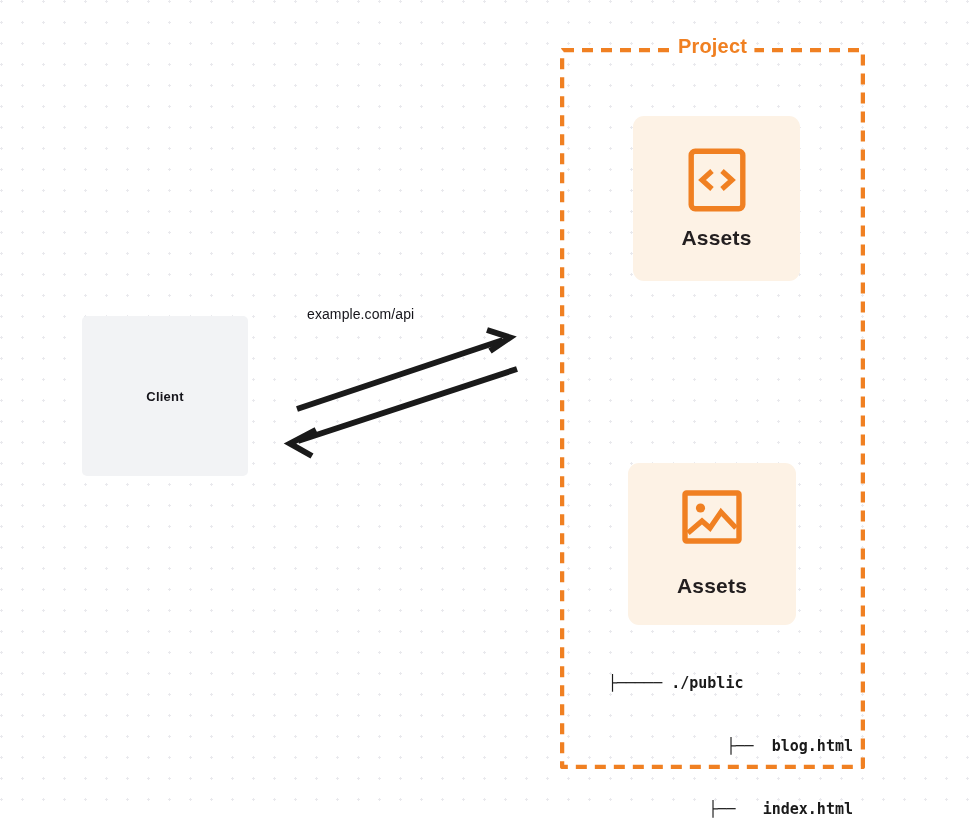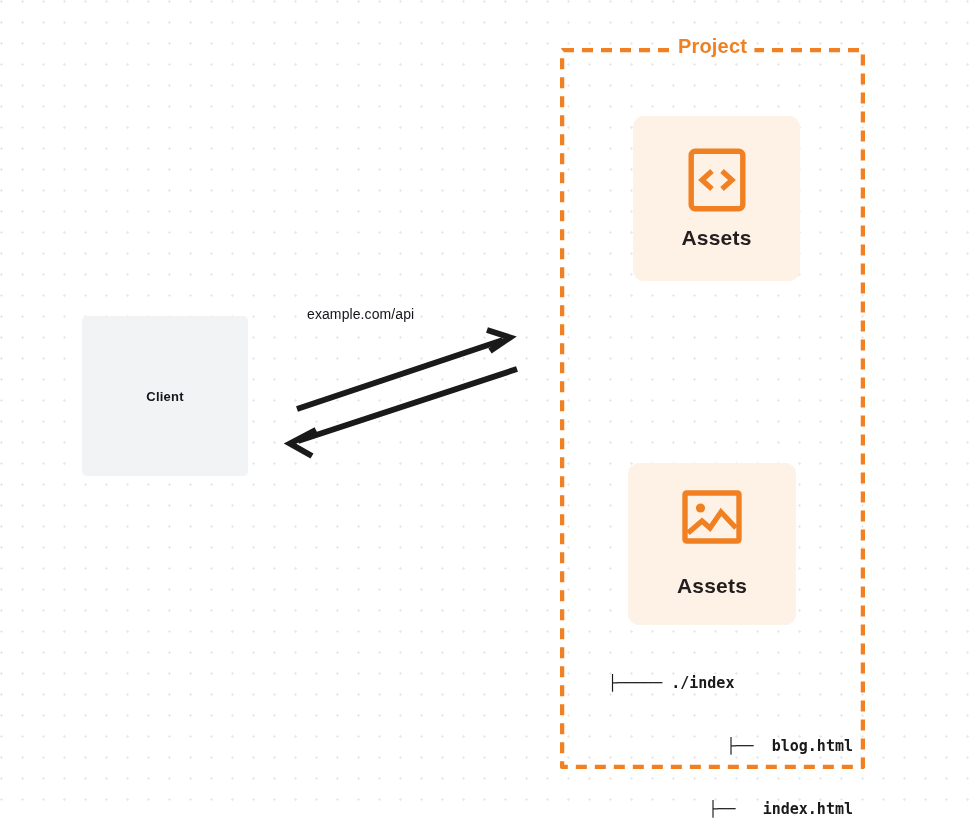--- a/index.html
+++ b/index.html
@@ -203,20 +203,20 @@
     <div id="assets-card" class="service-card">
       <svg class="service-icon" viewBox="0 0 60 54" xmlns="http://www.w3.org/2000/svg">
         <rect x="3" y="3" width="54" height="48" rx="1.5" ry="1.5" fill="none" stroke="#f08022" stroke-width="5.4"></rect>
         <circle cx="18.5" cy="18" r="4.6" fill="#f08022"></circle>
         <polyline points="6,43 20,31 28,38 39,22 54,38" fill="none" stroke="#f08022" stroke-width="5.2" stroke-linecap="butt" stroke-linejoin="miter"></polyline>
       </svg>
       <span class="service-label">Assets</span>
     </div>
 
     <div id="file-tree">
-      <span class="tree-row root-row">├───── ./index</span>
+      <span class="tree-row root-row">├───── ./public</span>
       <span class="tree-row">   ├──  blog.html</span>
       <span class="tree-row">   ├──   index.html</span>
       
     </div>
 
   </div>
 </div>
 
 </body></html>

